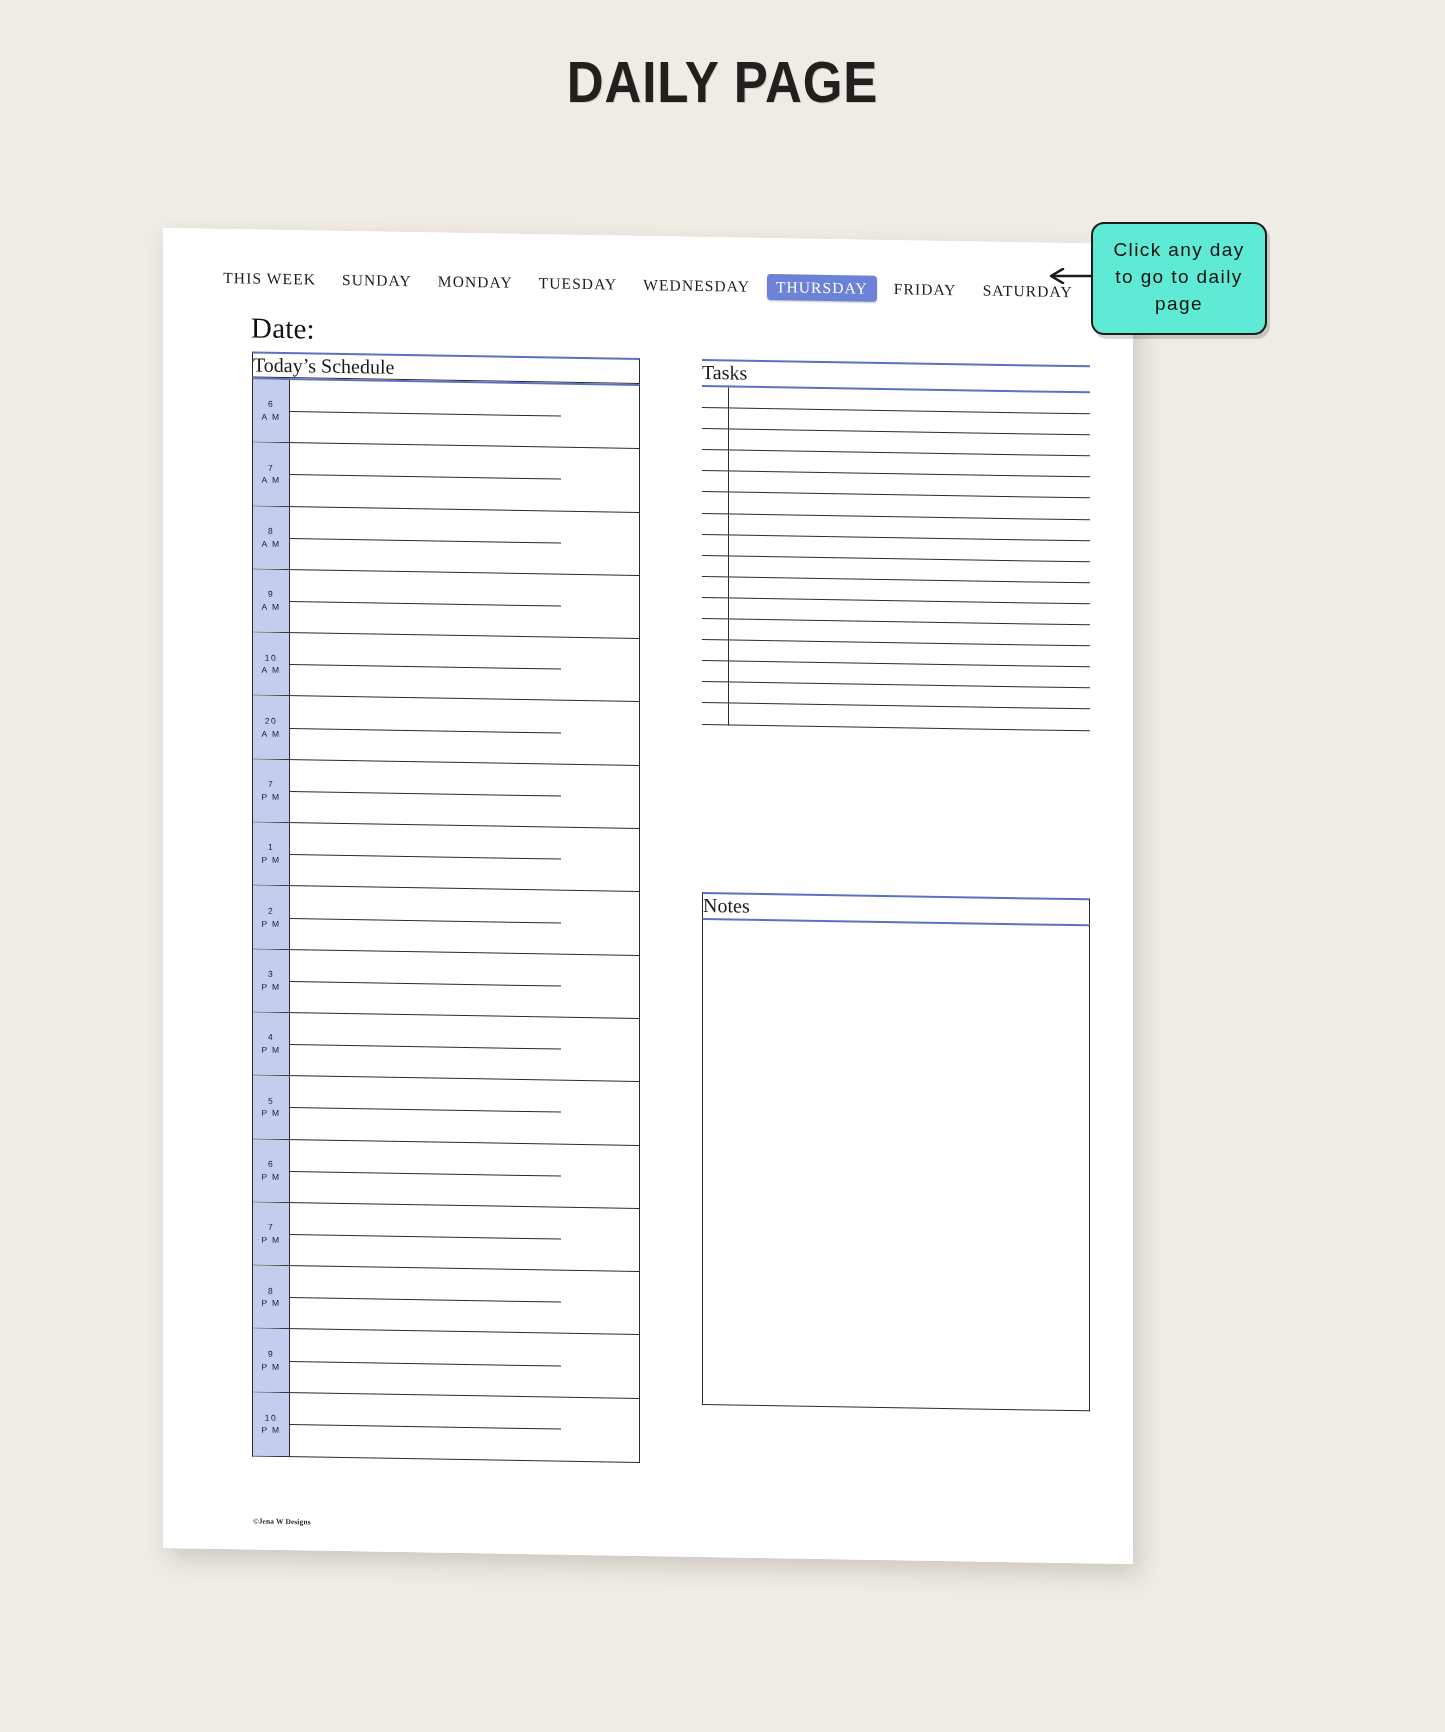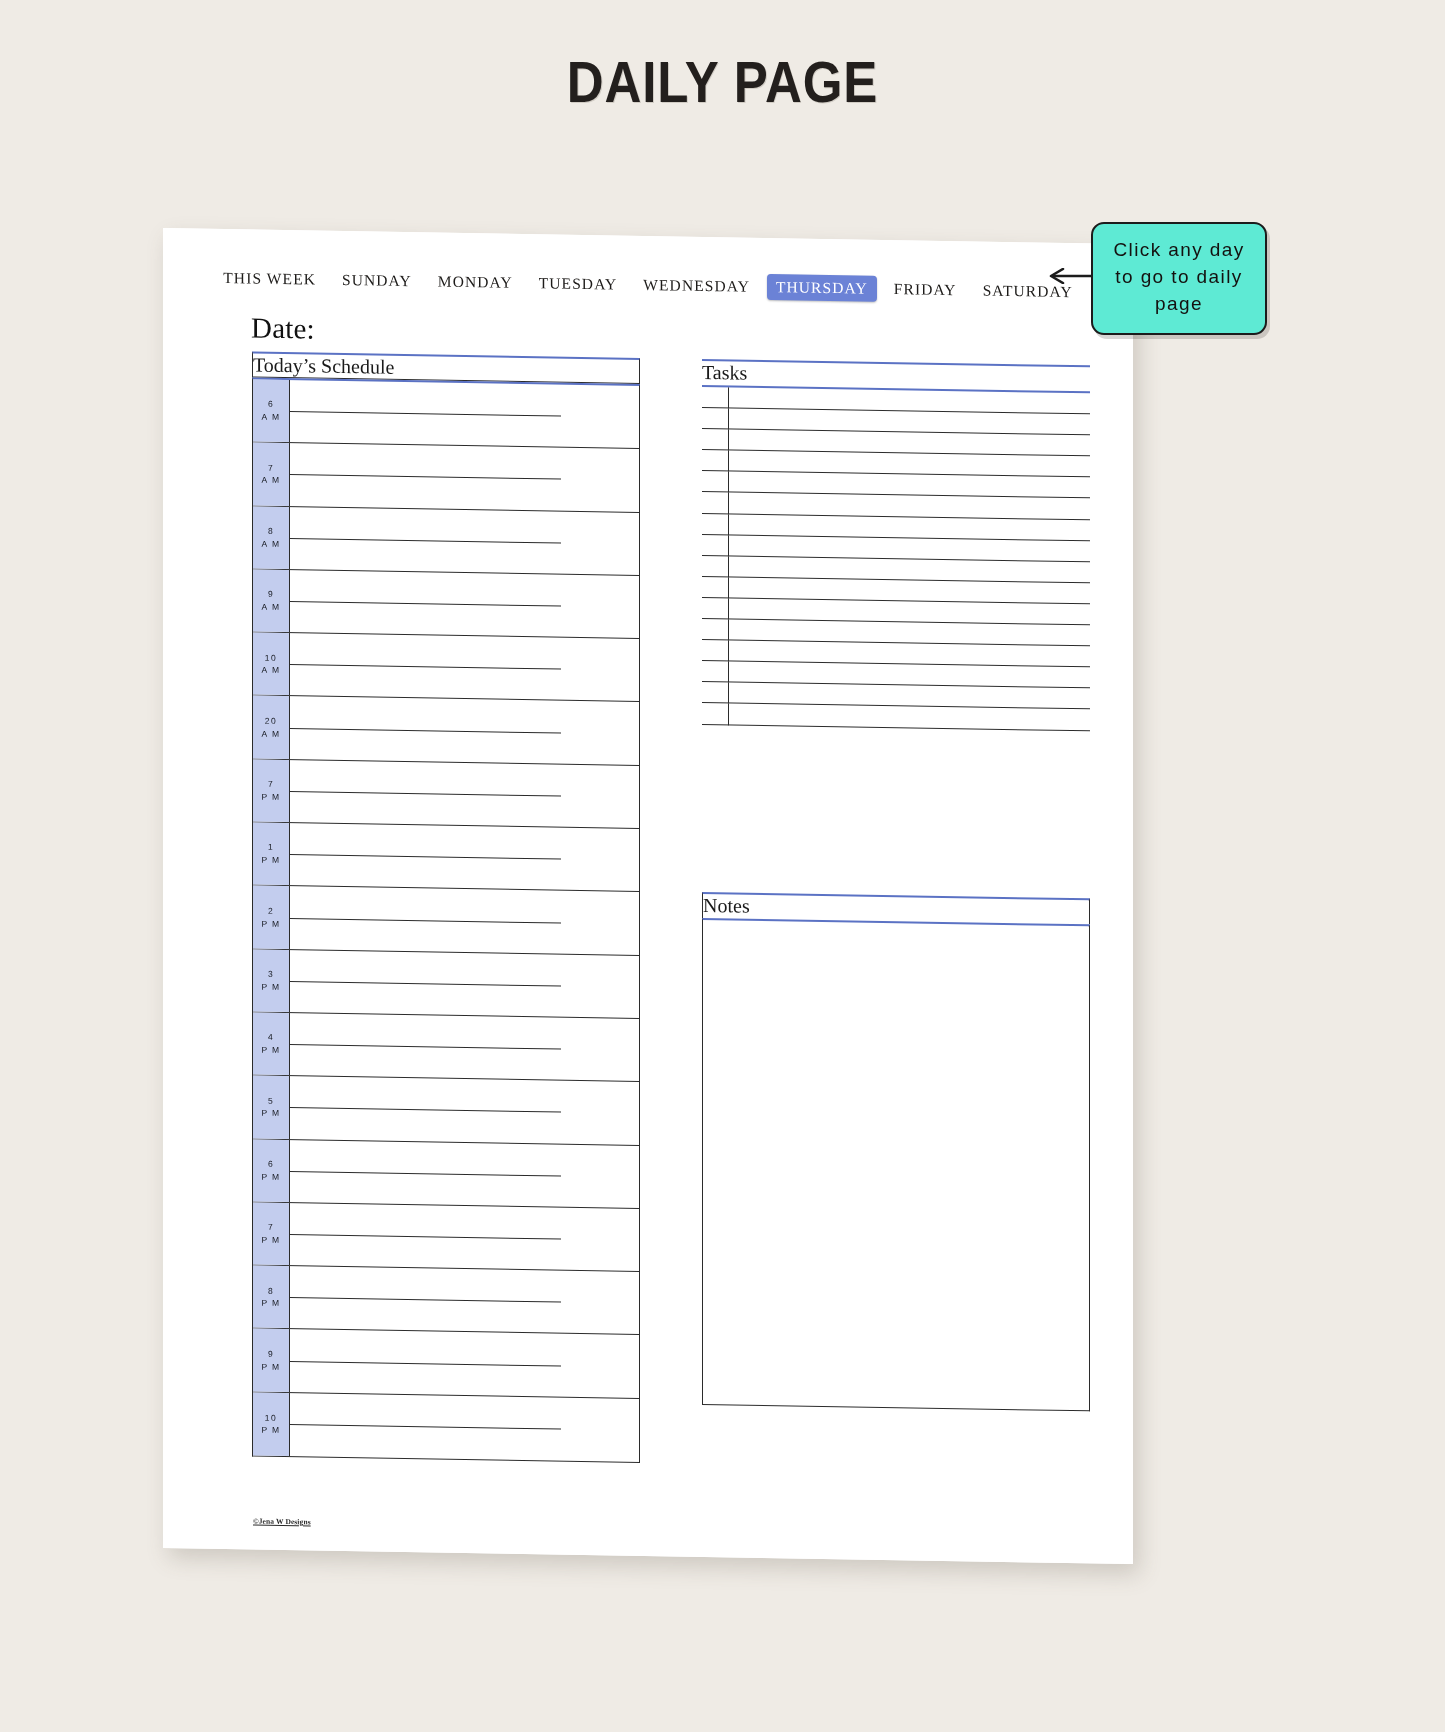--- a/index.html
+++ b/index.html
@@ -191,21 +191,20 @@
   
   .footer-credit {
     position: absolute;
     left: 90px;
     top: 1287px;
     font-family: "Liberation Serif", serif;
     font-size: 7.5px;
     font-weight: bold;
     color: #2a2a2a;
     letter-spacing: 0.1px;
-    text-decoration: underline;
   }
 
   
   .callout {
     position: absolute;
     left: 1091px;
     top: 222px;
     width: 176px;
     box-sizing: border-box;
     background: #5eead4;

